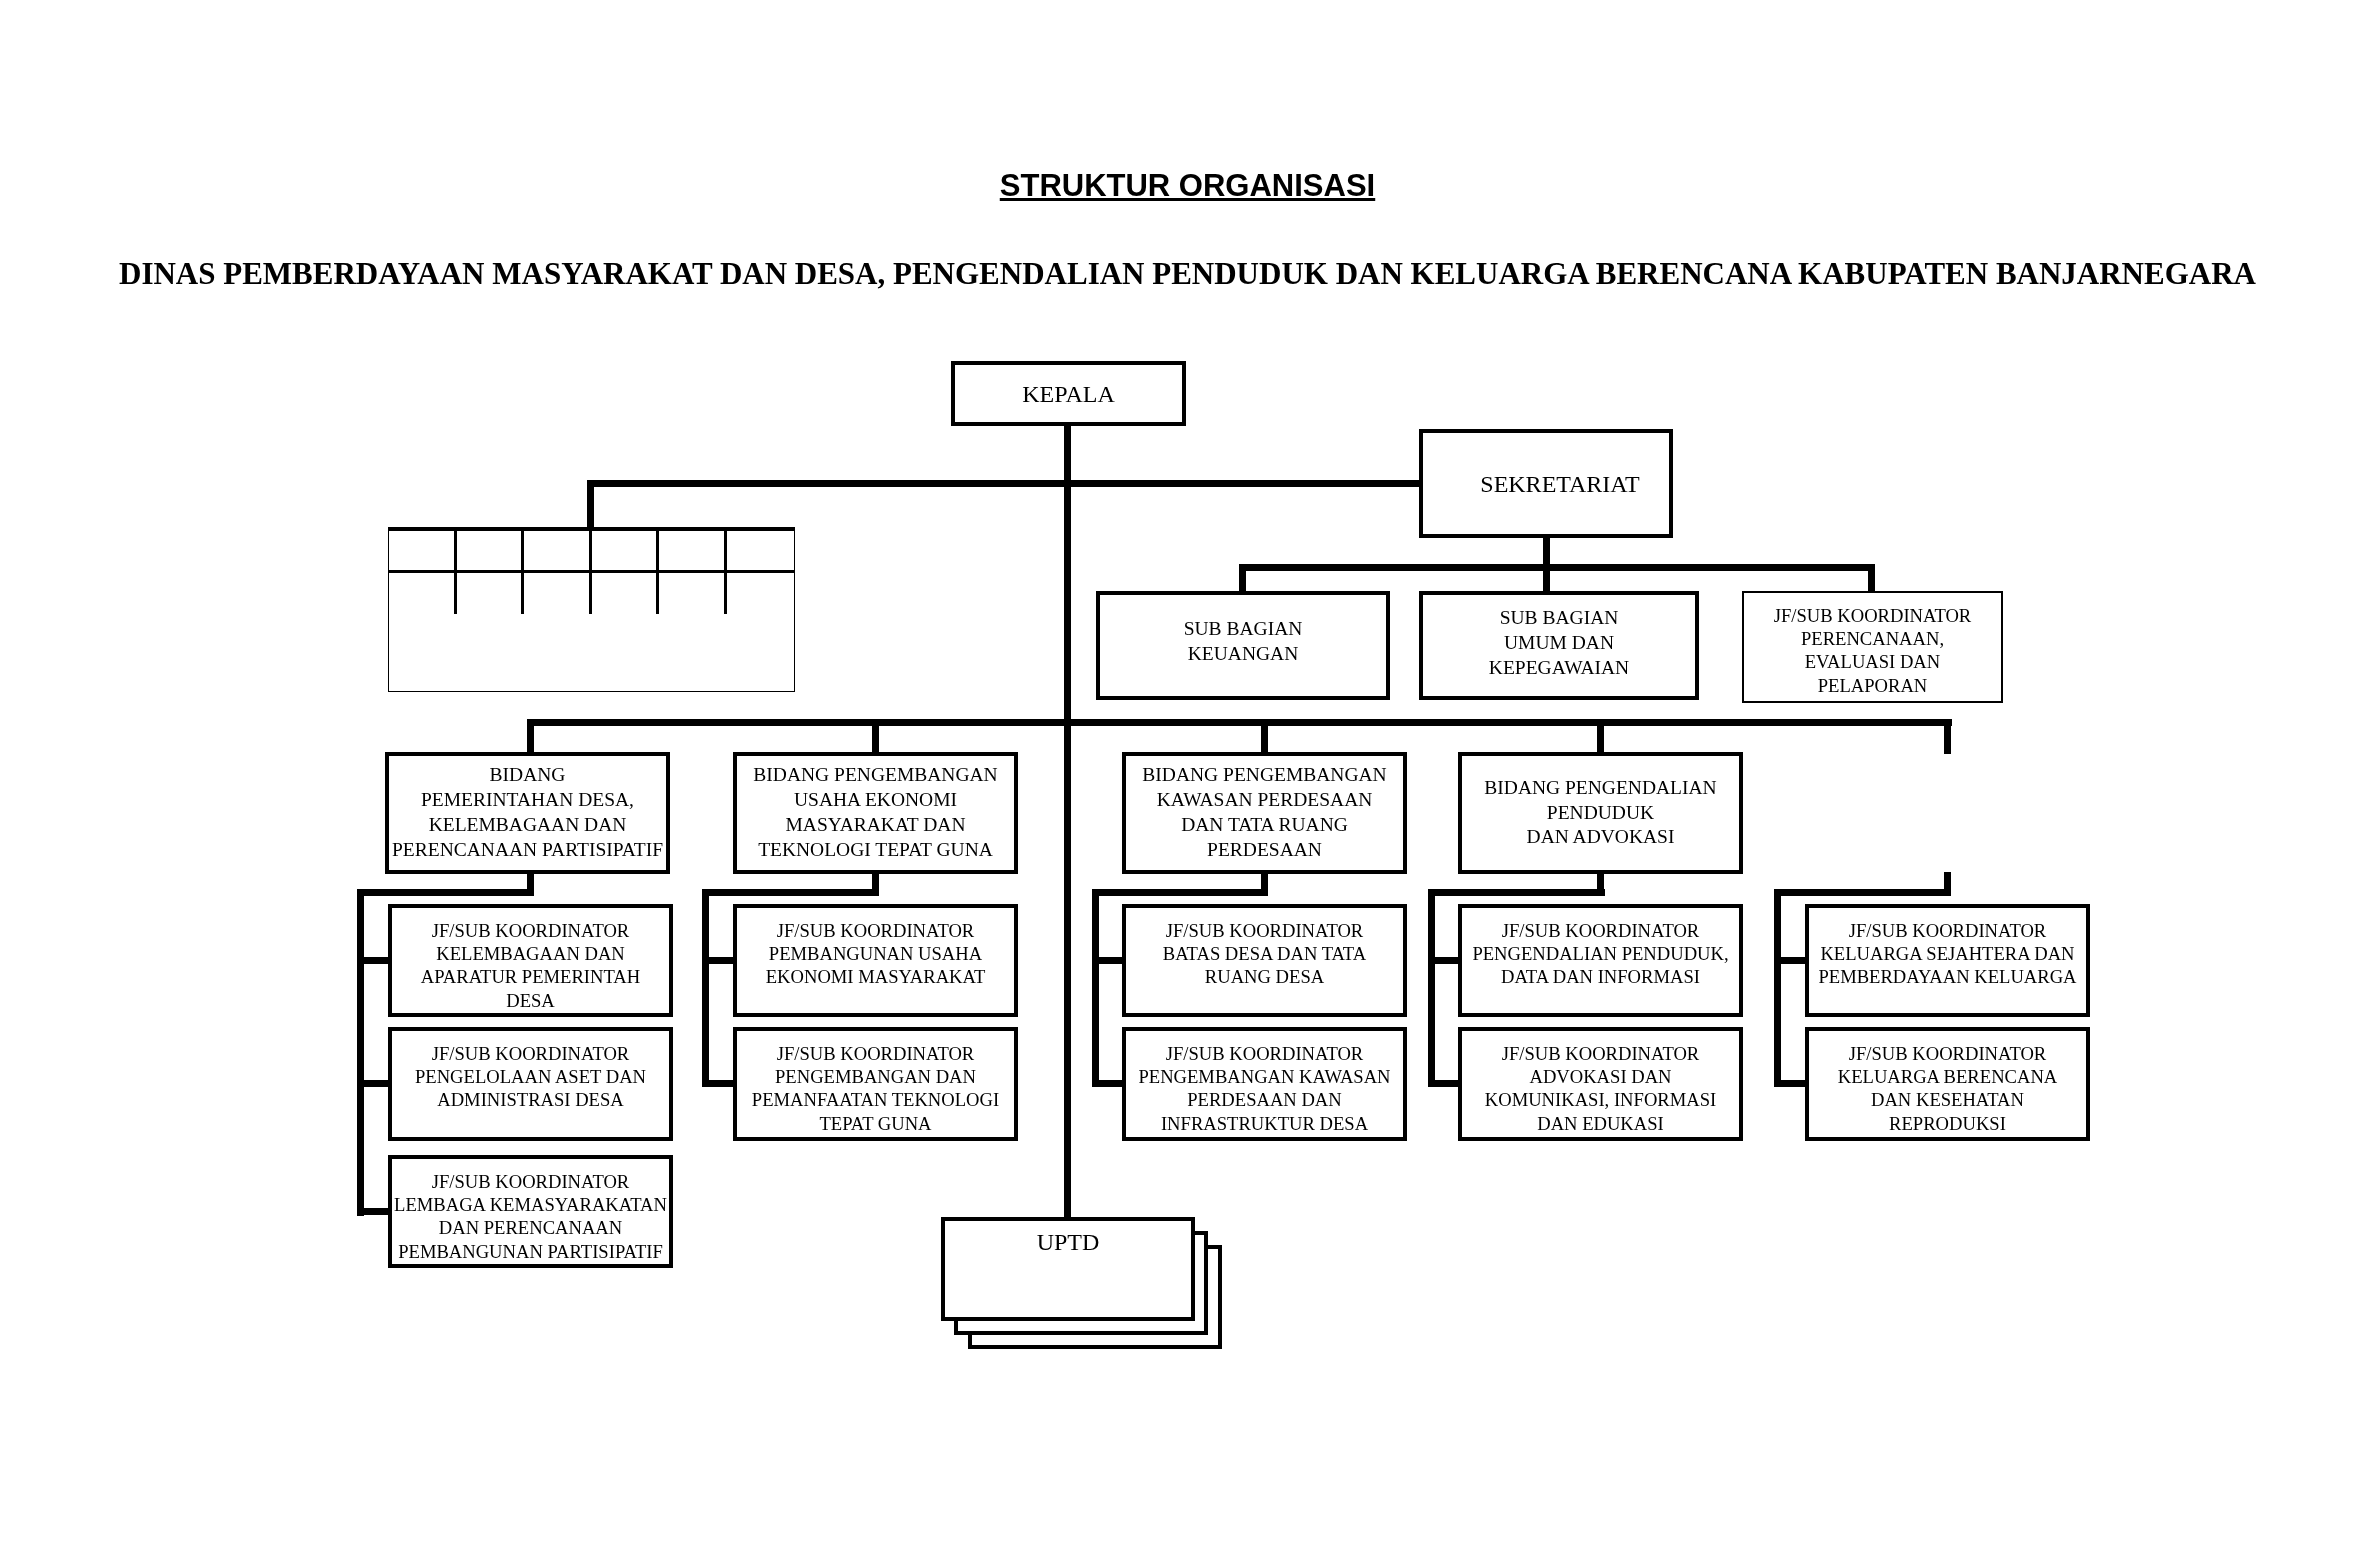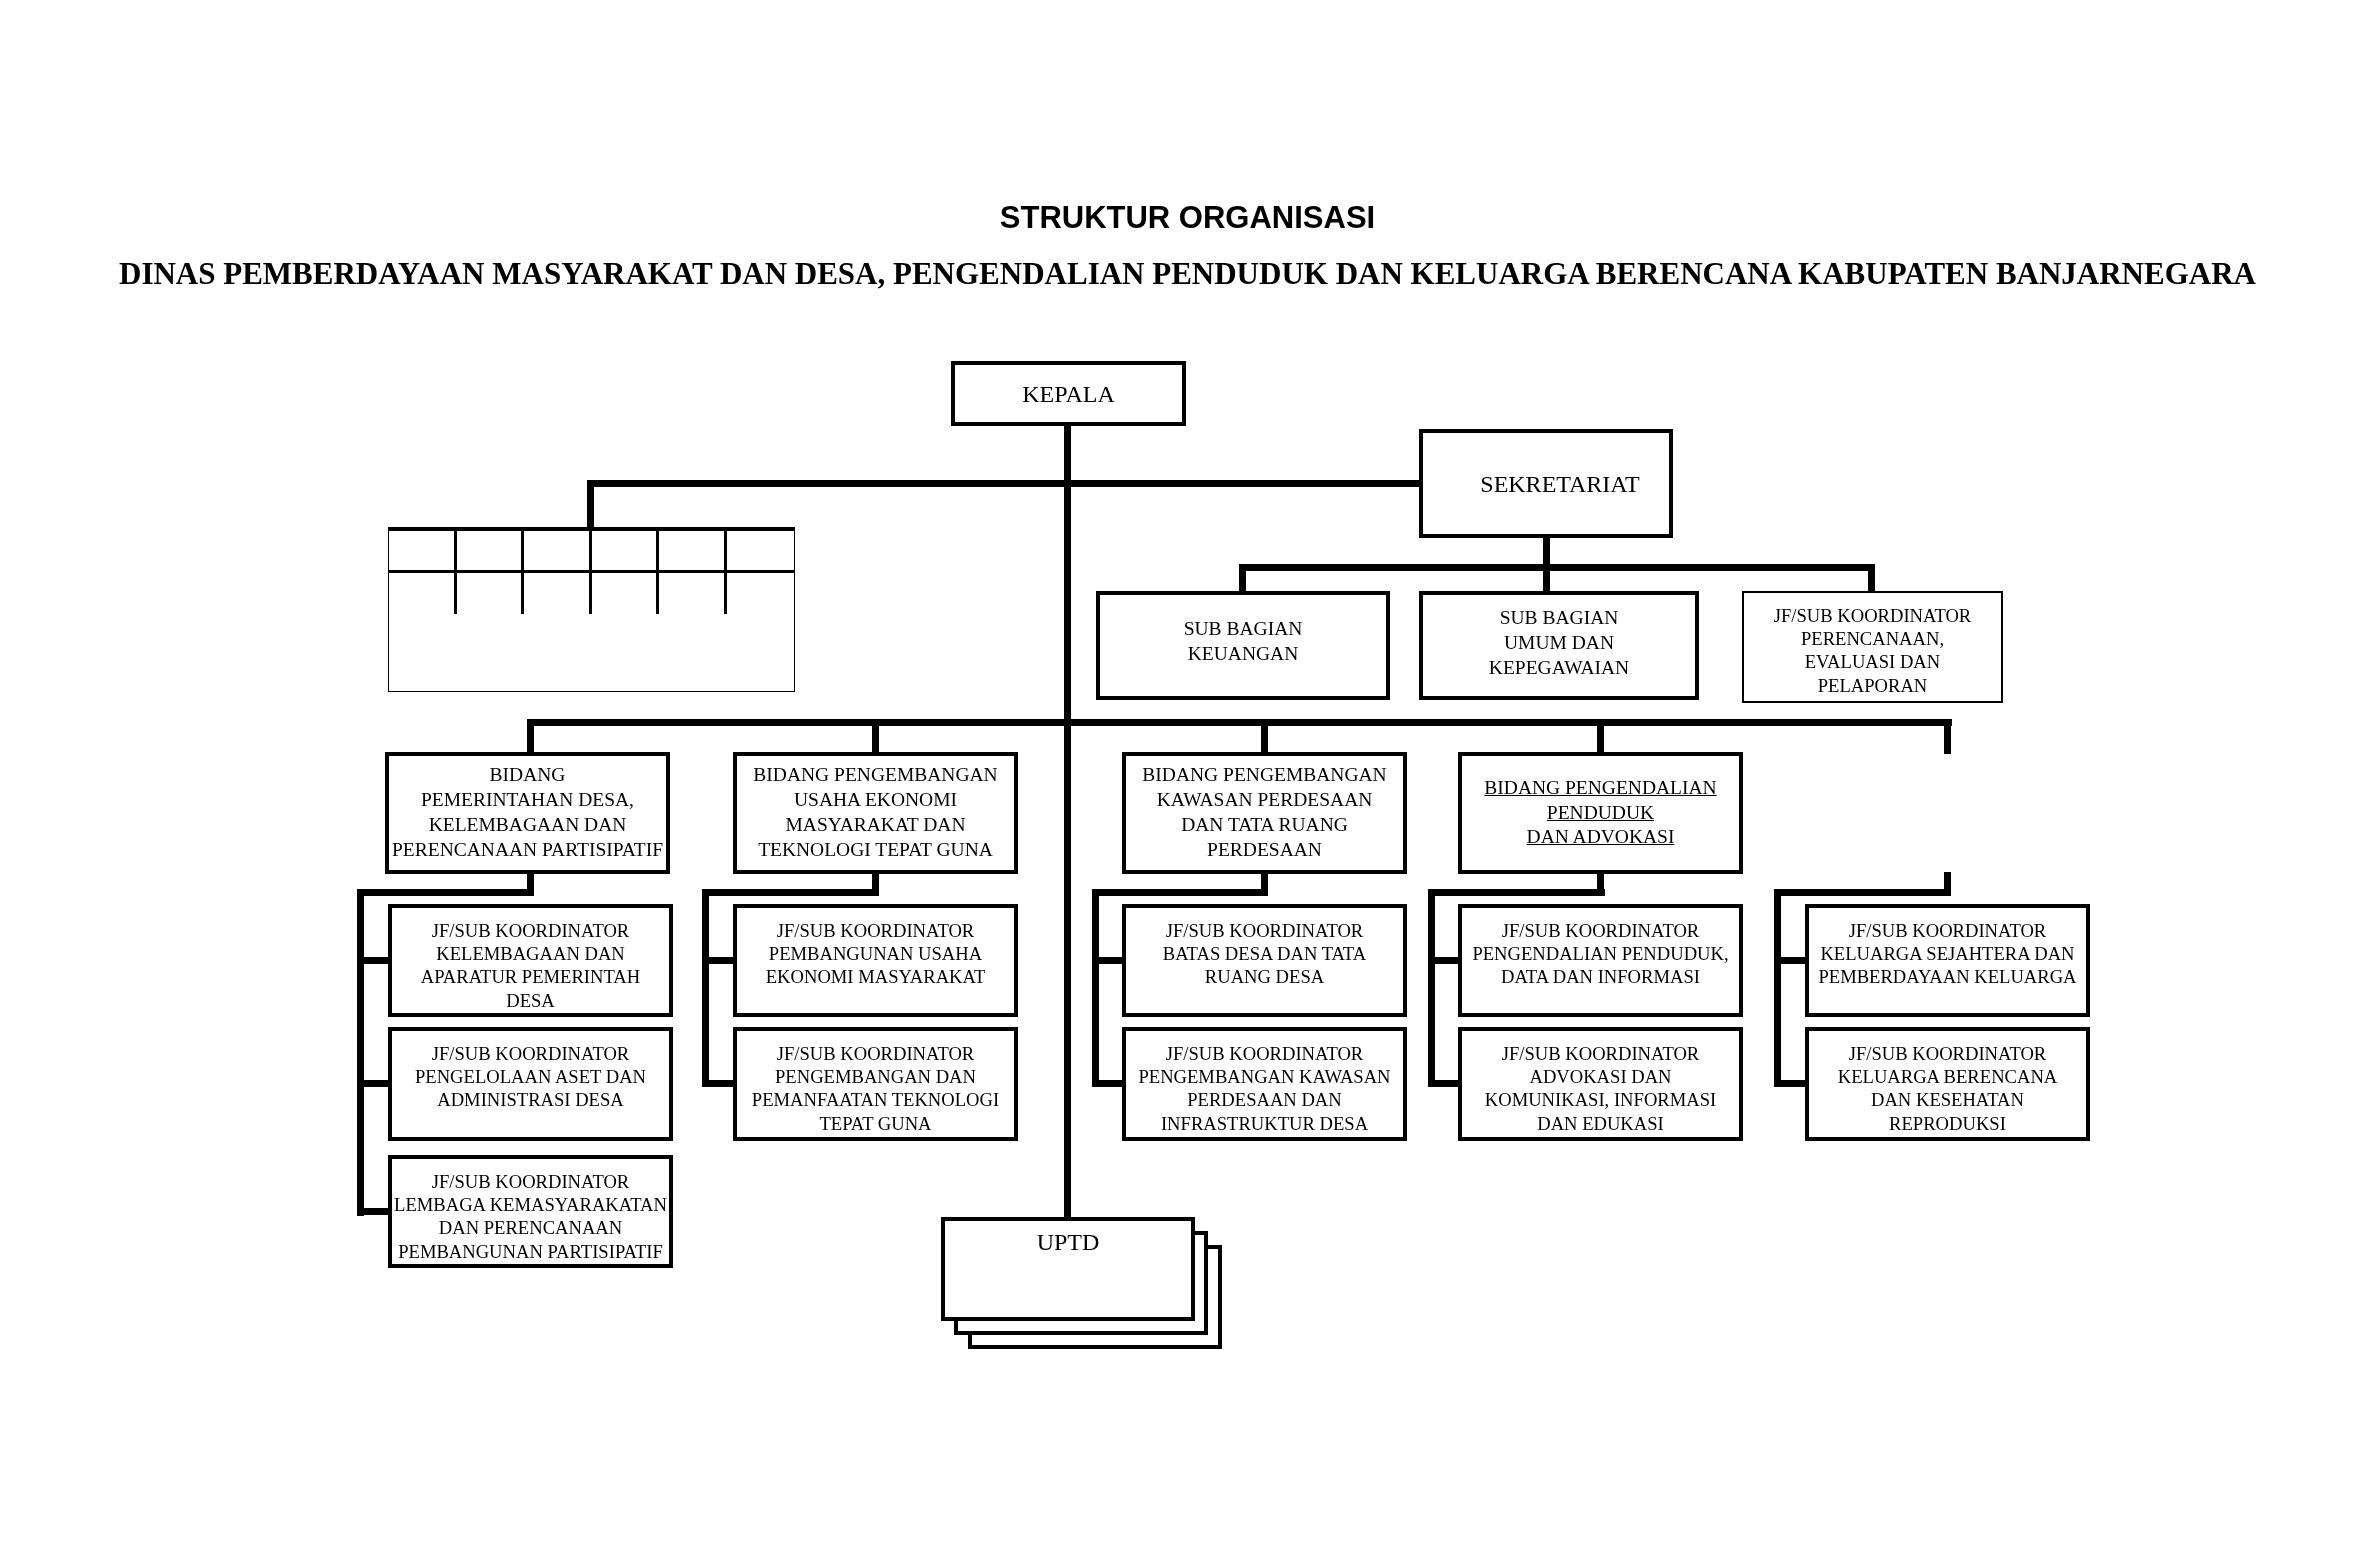--- a/index.html
+++ b/index.html
@@ -23,21 +23,21 @@
             border-top:3.7px solid #000;height:83px;}
   .kcell{border-right:3.7px solid #000;border-bottom:3.7px solid #000;box-sizing:border-box;}
   .kcell.lastcol{border-right:none;}
   .kcell.lastrow{border-bottom:none;}
 </style>
 </head>
 <body>
 
 <div id="canvas">
 
-  <div class="title" style="top:200px;">STRUKTUR ORGANISASI</div>
+  <div class="title" style="top:168px;text-decoration:underline;">STRUKTUR ORGANISASI</div>
   <div class="title" style="top:256px;font-family:Liberation Serif, serif;">DINAS PEMBERDAYAAN MASYARAKAT DAN DESA, PENGENDALIAN PENDUDUK DAN KELUARGA BERENCANA KABUPATEN BANJARNEGARA</div>
 
   <div class="line" style="left:1064px;top:424px;width:7.4px;height:795px;"></div>
 
   <div class="line" style="left:587px;top:480px;width:836px;height:7.4px;"></div>
 
   <div class="line" style="left:587px;top:480px;width:7.4px;height:49px;"></div>
 
   <div class="line" style="left:1543px;top:536px;width:7.4px;height:57px;"></div>
 
@@ -136,21 +136,21 @@
 USAHA EKONOMI
 MASYARAKAT DAN
 TEKNOLOGI TEPAT GUNA</span>
   </div>
   <div class="box mid md" style="left:1122px;top:752px;width:285px;height:122px;">
     <span>BIDANG PENGEMBANGAN
 KAWASAN PERDESAAN
 DAN TATA RUANG
 PERDESAAN</span>
   </div>
-  <div class="box mid md" style="left:1458px;top:752px;width:285px;height:122px;text-decoration:underline;">
+  <div class="box mid md" style="left:1458px;top:752px;width:285px;height:122px;">
     <span>BIDANG PENGENDALIAN
 PENDUDUK
 DAN ADVOKASI</span>
   </div>
 
   <div class="box top sm" style="left:388px;top:904px;width:285px;height:113px;">
     <span>JF/SUB KOORDINATOR
 KELEMBAGAAN DAN
 APARATUR PEMERINTAH
 DESA</span>

